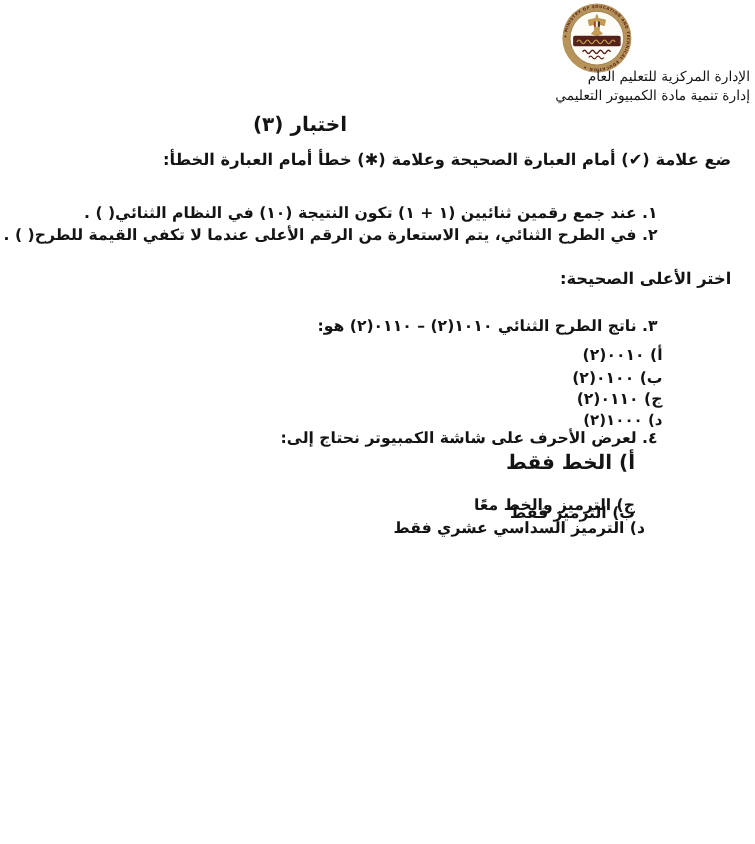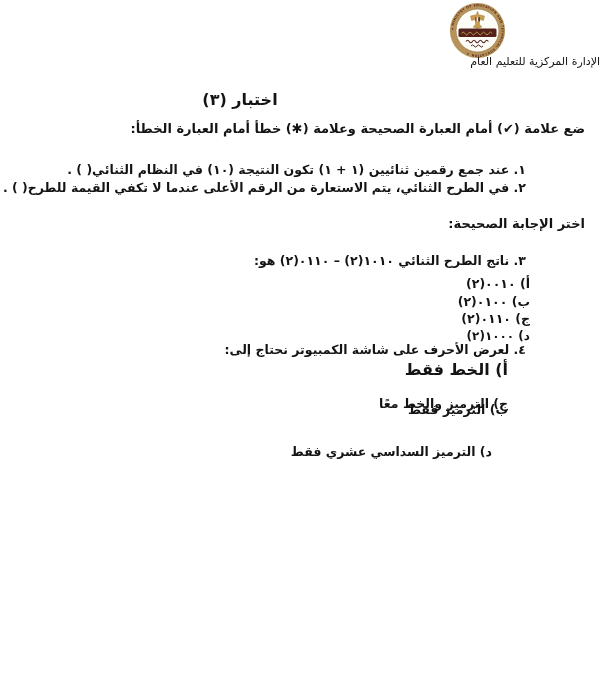--- a/index.html
+++ b/index.html
@@ -35,21 +35,21 @@
   .q3 { top:253px; right:78px; font-size:12.5px;margin-left:16px; }
   .q3o0 { top:276px; right:74px; font-size:12.5px; }
   .q3o1 { top:294px; right:74px; font-size:12.5px; }
   .q3o2 { top:311px; right:74px; font-size:12.5px; }
   .q3o3 { top:329px; right:74px; font-size:12px; }
 
   .q4 { top:342px; right:78px; font-size:12.5px; }
   .q4o0 { top:360px; right:96px; font-size:16px;text-align:right; }
   .q4o1 { top:378px; right:96px; font-size:12.5px;margin-top:24px; }
   .q4o2 { top:396px; right:96px; font-size:12.5px; }
-  .q4o3 { top:414px; right:112px; font-size:12.5px;margin-top:30px; }
+  .q4o3 { top:414px; right:88px; font-size:12.5px; }
 </style>
 </head>
 <body>
 
 <div class="seal">
   <svg width="57" height="57" viewBox="0 0 57 57">
     <circle cx="28.5" cy="28.5" r="27.6" fill="#b5935a"></circle>
     <circle cx="28.5" cy="28.5" r="21.4" fill="#fdfcf7" stroke="#8a6a3a" stroke-width="0.5"></circle>
     <path id="ringpath" fill="none" d="M 4.3,28.5 A 24.2,24.2 0 1 1 52.7,28.5 A 24.2,24.2 0 1 1 4.3,28.5"></path>
     <text font-size="3.1" font-weight="bold" fill="#5c241a" letter-spacing="0.45" font-family="DejaVu Sans, sans-serif"><textPath href="#ringpath">★ MINISTRY OF EDUCATION AND TECHNICAL EDUCATION ★</textPath></text>
@@ -67,29 +67,30 @@
     </g>
     <g>
       <path d="M17,39.5 q1.6,-2.6 3.2,0 t3.2,0 t3.2,0 t3.2,0 t3.2,0 t3.2,0 t3.2,0" stroke="#54221a" stroke-width="1.1" fill="none"></path>
       <path d="M22,44 q1.5,-2.2 3,0 t3,0 t3,0 t3,0" stroke="#54221a" stroke-width="1" fill="none"></path>
     </g>
   </svg>
 </div>
 
 <div class="hdr rtl">
   <div>الإدارة المركزية للتعليم العام</div>
+  <div>إدارة تنمية مادة الكمبيوتر التعليمي</div>
 </div>
 
 <div class="title rtl">اختبار (٣)</div>
 
 <div class="abs rtl instr">ضع علامة (✔) أمام العبارة الصحيحة وعلامة (✱) خطأ أمام العبارة الخطأ:</div>
 <div class="abs rtl item1">١. عند جمع رقمين ثنائيين (١ + ١) تكون النتيجة (١٠) في النظام الثنائي( ) .</div>
 <div class="abs rtl item2">٢. في الطرح الثنائي، يتم الاستعارة من الرقم الأعلى عندما لا تكفي القيمة للطرح( ) .</div>
 
-<div class="abs rtl heading">اختر الإجابة الصحيحة:</div>
+<div class="abs rtl heading">اختر الأعلى الصحيحة:</div>
 
 <div class="abs rtl q3">٣. ناتج الطرح الثنائي ١٠١٠(٢) – ٠١١٠(٢) هو:</div>
 <div class="abs rtl q3o0">أ) ٠٠١٠(٢)</div>
 <div class="abs rtl q3o1">ب) ٠١٠٠(٢)</div>
 <div class="abs rtl q3o2">ج) ٠١١٠(٢)</div>
 <div class="abs rtl q3o3">د) ١٠٠٠(٢)</div>
 
 <div class="abs rtl q4">٤. لعرض الأحرف على شاشة الكمبيوتر نحتاج إلى:</div>
 <div class="abs rtl q4o0">أ) الخط فقط</div>
 <div class="abs rtl q4o1">ب) الترميز فقط</div>

